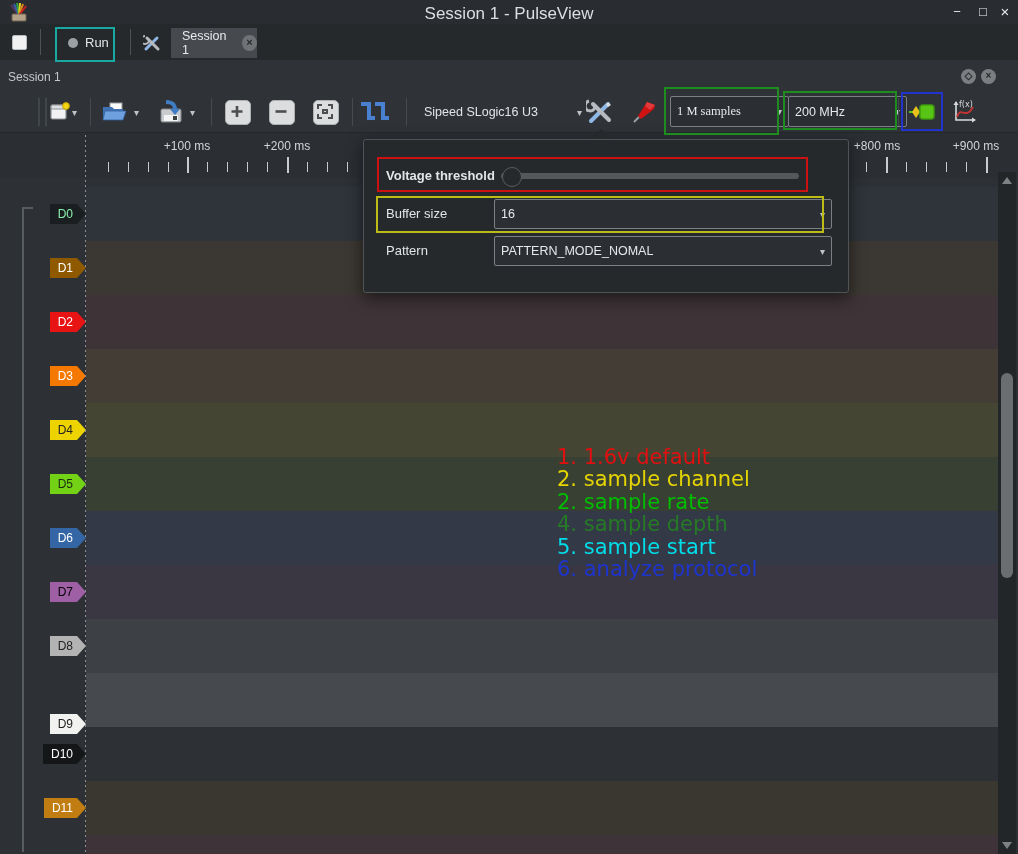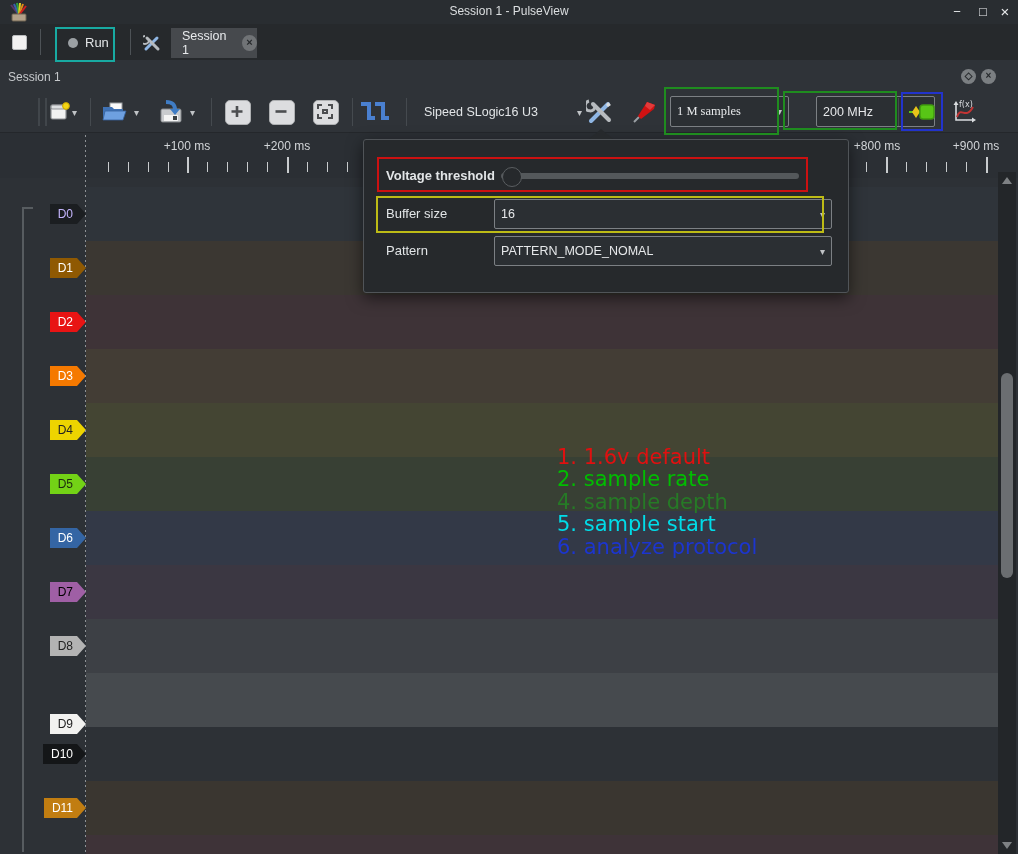--- a/index.html
+++ b/index.html
@@ -2,21 +2,21 @@
 <html><head>
 <meta charset="utf-8">
 <style>
   html,body{margin:0;padding:0;background:#1d2023;}
   #app{position:relative;width:1018px;height:854px;overflow:hidden;
        font-family:"Liberation Sans",sans-serif;color:#dcdfe1;font-size:12px;
        background:#2d3136;}
   .abs{position:absolute;}
   
   .titlebar{left:0;top:0;width:1018px;height:24px;background:#292d31;}
-  .title-text{left:0;top:4px;width:1018px;text-align:center;font-size:12px;color:#dcdfe1;}
+  .title-text{left:0;top:4px;width:1018px;text-align:center;font-size:17px;color:#dcdfe1;}
   .winbtn{top:3px;width:18px;height:18px;text-align:center;line-height:17px;color:#e8eaec;font-size:13px;cursor:default;}
   
   .tabbar{left:0;top:24px;width:1018px;height:36px;background:#26292c;}
   .vsep{width:0;border-left:1px solid #4d5256;height:26px;top:5px;}
   .newview{left:12px;top:11px;width:13px;height:13px;background:#f1f1f1;border-radius:2px;border:1px solid #b9bcbe;}
   .runbtn{left:59px;top:6px;width:52px;height:25px;display:flex;align-items:center;gap:7px;padding-left:9px;}
   .rundot{width:10px;height:10px;border-radius:50%;background:#9ba0a4;}
   .runlbl{font-size:13px;color:#e2e5e7;}
   .tab{left:171px;top:4px;width:86px;height:30px;background:#46494d;display:flex;align-items:center;}
   .tablbl{padding-left:11px;font-size:12.5px;color:#e8eaec;}
@@ -206,21 +206,21 @@
         <path d="M4,24 L9,19" stroke="#9aa0a5" stroke-width="2"></path>
         <polygon points="17,4 25,7 24,11 11,21 8,18" fill="#cf1212"></polygon>
         <polygon points="17,4 25,7 20,12 15,8" fill="#e23a3a"></polygon>
       </svg>
     </div>
 
     <div class="abs combo" style="left:670px;top:36px;width:105px;height:29px;font-family:Liberation Serif, serif;">
       <span>1 M samples</span>
       <span class="ddarrow" style="position:static;">▾</span>
     </div>
-    <div class="abs combo" style="left:816px;top:36px;width:105px;height:29px;justify-content:space-between;">
+    <div class="abs combo" style="left:788px;top:36px;width:105px;height:29px;justify-content:space-between;">
       <span>200 MHz</span>
       <span class="ddarrow" style="position:static;">▾</span>
     </div>
     <div class="abs tbsep" style="left:898px;"></div>
 
     <div class="abs tbbtn" style="left:907px;">
       <svg class="icon-svg" width="30" height="26" viewBox="0 0 30 26">
         <path d="M2,13 h6" stroke="#58c516" stroke-width="2"></path>
         <polygon points="5,13 9,7 9,19" fill="#e8c21a"></polygon>
         <polygon points="13,13 9,7 9,19" fill="#e8c21a"></polygon>
@@ -298,38 +298,39 @@
       <div class="band" style="top: 171px; background: rgb(67, 61, 53);"></div>
       <div class="band" style="top: 225px; background: rgb(68, 69, 51);"></div>
       <div class="band" style="top: 279px; background: rgb(56, 64, 52);"></div>
       <div class="band" style="top: 333px; background: rgb(51, 57, 71);"></div>
       <div class="band" style="top: 387px; background: rgb(59, 55, 66);"></div>
       <div class="band" style="top: 441px; background: rgb(61, 64, 69);"></div>
       <div class="band" style="top: 495px; background: rgb(70, 74, 78);"></div>
       <div class="band" style="top: 549px; background: rgb(45, 49, 54);"></div>
       <div class="band" style="top: 603px; background: rgb(58, 54, 48);"></div>
       <div class="band" style="top: 657px; height: 19px; background: rgb(62, 51, 56);"></div>
-      <div class="flag" style="top: 26px; background: rgb(27, 30, 33); color: #c4b5fd;">D0</div>
+      <div class="flag" style="top: 26px; background: rgb(27, 30, 33); color: #86efac;">D0</div>
       <div class="flag" style="top: 80px; background: rgb(143, 89, 2); color: rgb(255, 255, 255);">D1</div>
       <div class="flag" style="top: 134px; background: rgb(232, 20, 20); color: rgb(255, 255, 255);">D2</div>
       <div class="flag" style="top: 188px; background: rgb(245, 121, 0); color: rgb(255, 255, 255);">D3</div>
       <div class="flag" style="top: 242px; background: rgb(237, 212, 0); color: rgb(34, 34, 34);">D4</div>
       <div class="flag" style="top: 296px; background: rgb(115, 210, 22); color: rgb(29, 43, 16);">D5</div>
       <div class="flag" style="top: 350px; background: rgb(52, 101, 164); color: rgb(255, 255, 255);">D6</div>
       <div class="flag" style="top: 404px; background: rgb(159, 95, 165); color: #000000;">D7</div>
       <div class="flag" style="top: 458px; background: rgb(179, 179, 179); color: rgb(34, 34, 34);">D8</div>
       <div class="flag" style="top: 536px; background: rgb(242, 242, 240); color: rgb(34, 34, 34);">D9</div>
       <div class="flag" style="top: 566px; background: rgb(20, 22, 24); color: rgb(255, 255, 255);">D10</div>
       <div class="flag" style="top: 620px; background: rgb(193, 125, 17); color: rgb(255, 255, 255);">D11</div>
     </div>
   <div class="abs bracket"></div>
   <div class="abs dotline"></div>
 
   <div class="abs annblock">
       <div class="ann-line" style="color: rgb(224, 16, 16);">1. 1.6v default</div>
+      <div class="ann-line" style="color: rgb(229, 212, 0);">2. sample channel</div>
       <div class="ann-line" style="color: rgb(0, 189, 0);">2. sample rate</div>
       <div class="ann-line" style="color: rgb(38, 122, 38);">4. sample depth</div>
       <div class="ann-line" style="color: rgb(0, 220, 232);">5. sample start</div>
       <div class="ann-line" style="color: rgb(28, 53, 207);">6. analyze protocol</div>
     </div>
 
   <div class="abs scrollbar">
     <div class="sb-arrow sb-up"></div>
     <div class="sb-thumb"></div>
     <div class="sb-arrow sb-down"></div>

